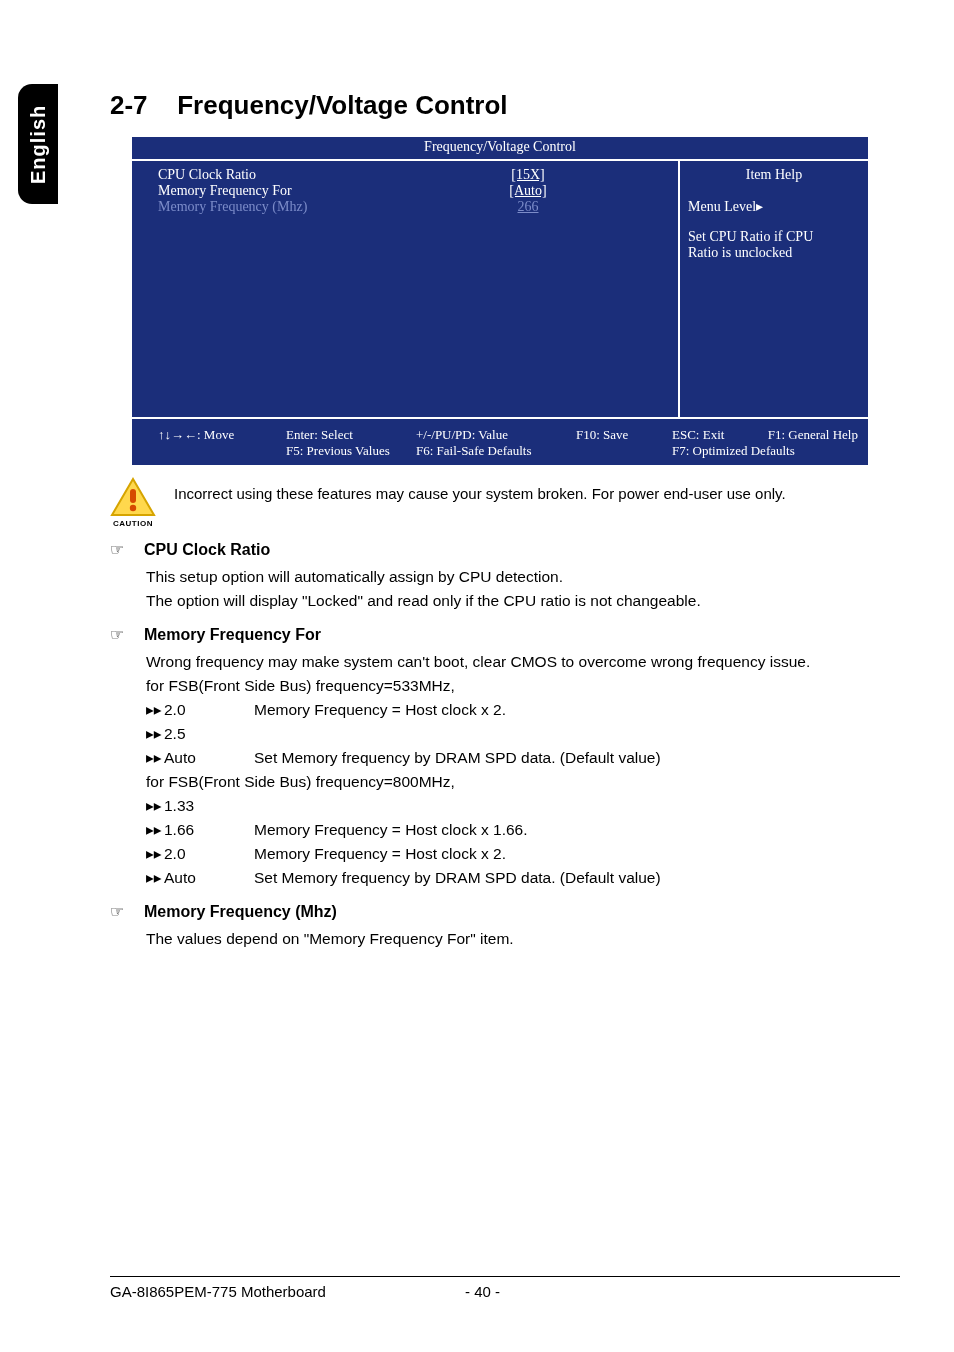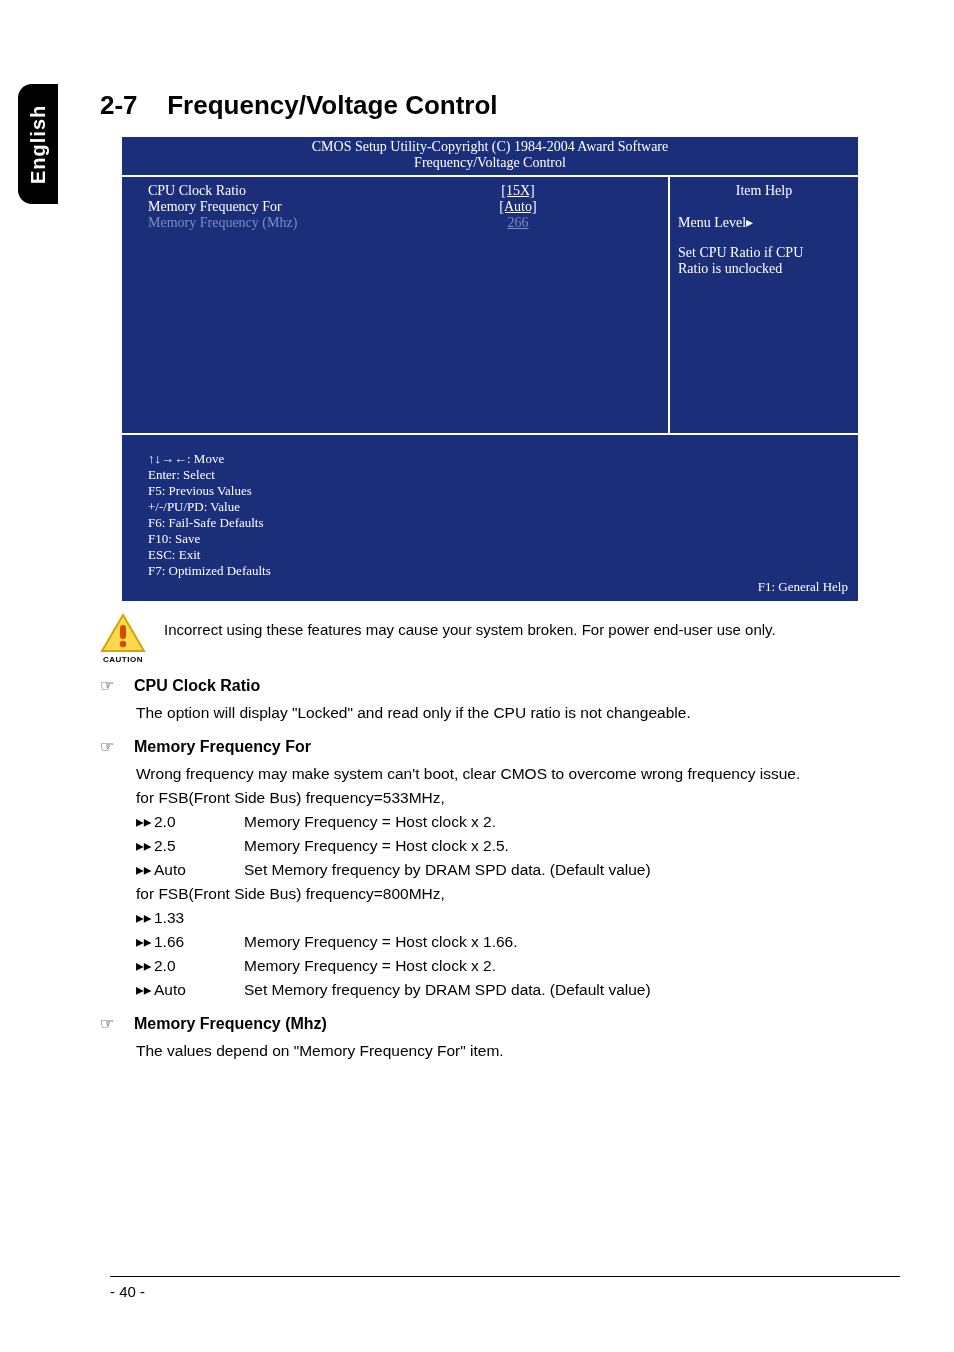--- a/index.html
+++ b/index.html
@@ -25,21 +25,21 @@
     font-size: 20px;
     writing-mode: vertical-rl;
     transform: rotate(180deg);
     display: flex;
     align-items: center;
     justify-content: center;
     letter-spacing: 1px;
   }
   .content {
     position: absolute;
-    left: 100px;
+    left: 110px;
     top: 90px;
     width: 790px;
   }
   .section-title {
     font-size: 26px;
     font-weight: bold;
   }
   .section-num { display: inline-block; width: 60px; }
   .bios-box {
     margin-top: 14px;
@@ -73,22 +73,21 @@
   .bios-right {
     width: 190px;
     border-left: 2px solid #fff;
     padding: 6px 8px;
     font-size: 14px;
   }
   .bios-right .ih { text-align: center; margin-bottom: 15px; }
   .bios-footer {
     display: flex;
     font-size: 13px;
-    padding: 16px 10px 6px 26px;
-    flex-direction: column;
+    padding: 8px 10px 6px 26px;
   }
   .fcol { }
   .caution-row {
     margin-top: 10px;
     margin-left: -4px;
     display: flex;
     align-items: flex-start;
     gap: 14px;
   }
   .caution-icon { width: 54px; text-align: center; }
@@ -123,21 +122,20 @@
 
 <div class="content">
 
   <div class="section-title">
     <span class="section-num">2-7</span>
     <span>Frequency/Voltage Control</span>
   </div>
 
   <div class="bios-box">
     <div class="bios-header">
-      <div>CMOS Setup Utility-Copyright (C) 1984-2004 Award Software</div>
       <div>Frequency/Voltage Control</div>
     </div>
     <div class="bios-body">
       <div class="bios-left">
         <div class="bios-row">
           <span class="bios-label">CPU Clock Ratio</span>
           <span class="bios-val">[15X]</span>
         </div>
         <div class="bios-row">
           <span class="bios-label">Memory Frequency For</span>
@@ -192,20 +190,21 @@
     </div>
     <div class="caution-text">Incorrect using these features may cause your system broken. For power end-user use only.</div>
   </div>
 
   <div class="opt-block">
     <div class="opt-head">
       <span class="hand">☞</span>
       <span class="opt-title">CPU Clock Ratio</span>
     </div>
     <div class="opt-body">
+      <div>This setup option will automatically assign by CPU detection.</div>
       <div>The option will display "Locked" and read only if the CPU ratio is not changeable.</div>
     </div>
   </div>
 
   <div class="opt-block">
     <div class="opt-head">
       <span class="hand">☞</span>
       <span class="opt-title">Memory Frequency For</span>
     </div>
     <div class="opt-body">
@@ -213,21 +212,20 @@
       <div>for FSB(Front Side Bus) frequency=533MHz,</div>
 
       <div class="val-row">
         <span class="arrow">▸▸</span>
         <span class="vkey">2.0</span>
         <span>Memory Frequency = Host clock x 2.</span>
       </div>
       <div class="val-row">
         <span class="arrow">▸▸</span>
         <span class="vkey">2.5</span>
-        <span>Memory Frequency = Host clock x 2.5.</span>
       </div>
       <div class="val-row">
         <span class="arrow">▸▸</span>
         <span class="vkey">Auto</span>
         <span>Set Memory frequency by DRAM SPD data. (Default value)</span>
       </div>
 
       <div>for FSB(Front Side Bus) frequency=800MHz,</div>
 
       <div class="val-row">
@@ -258,15 +256,16 @@
       <span class="opt-title">Memory Frequency (Mhz)</span>
     </div>
     <div class="opt-body">
       <div>The values depend on "Memory Frequency For" item.</div>
     </div>
   </div>
 
 </div>
 
 <div class="page-footer">
+  <div class="pf-left">GA-8I865PEM-775 Motherboard</div>
   <div class="pf-mid">- 40 -</div>
   <div style="flex:1"></div>
 </div>
 
 </body></html>

